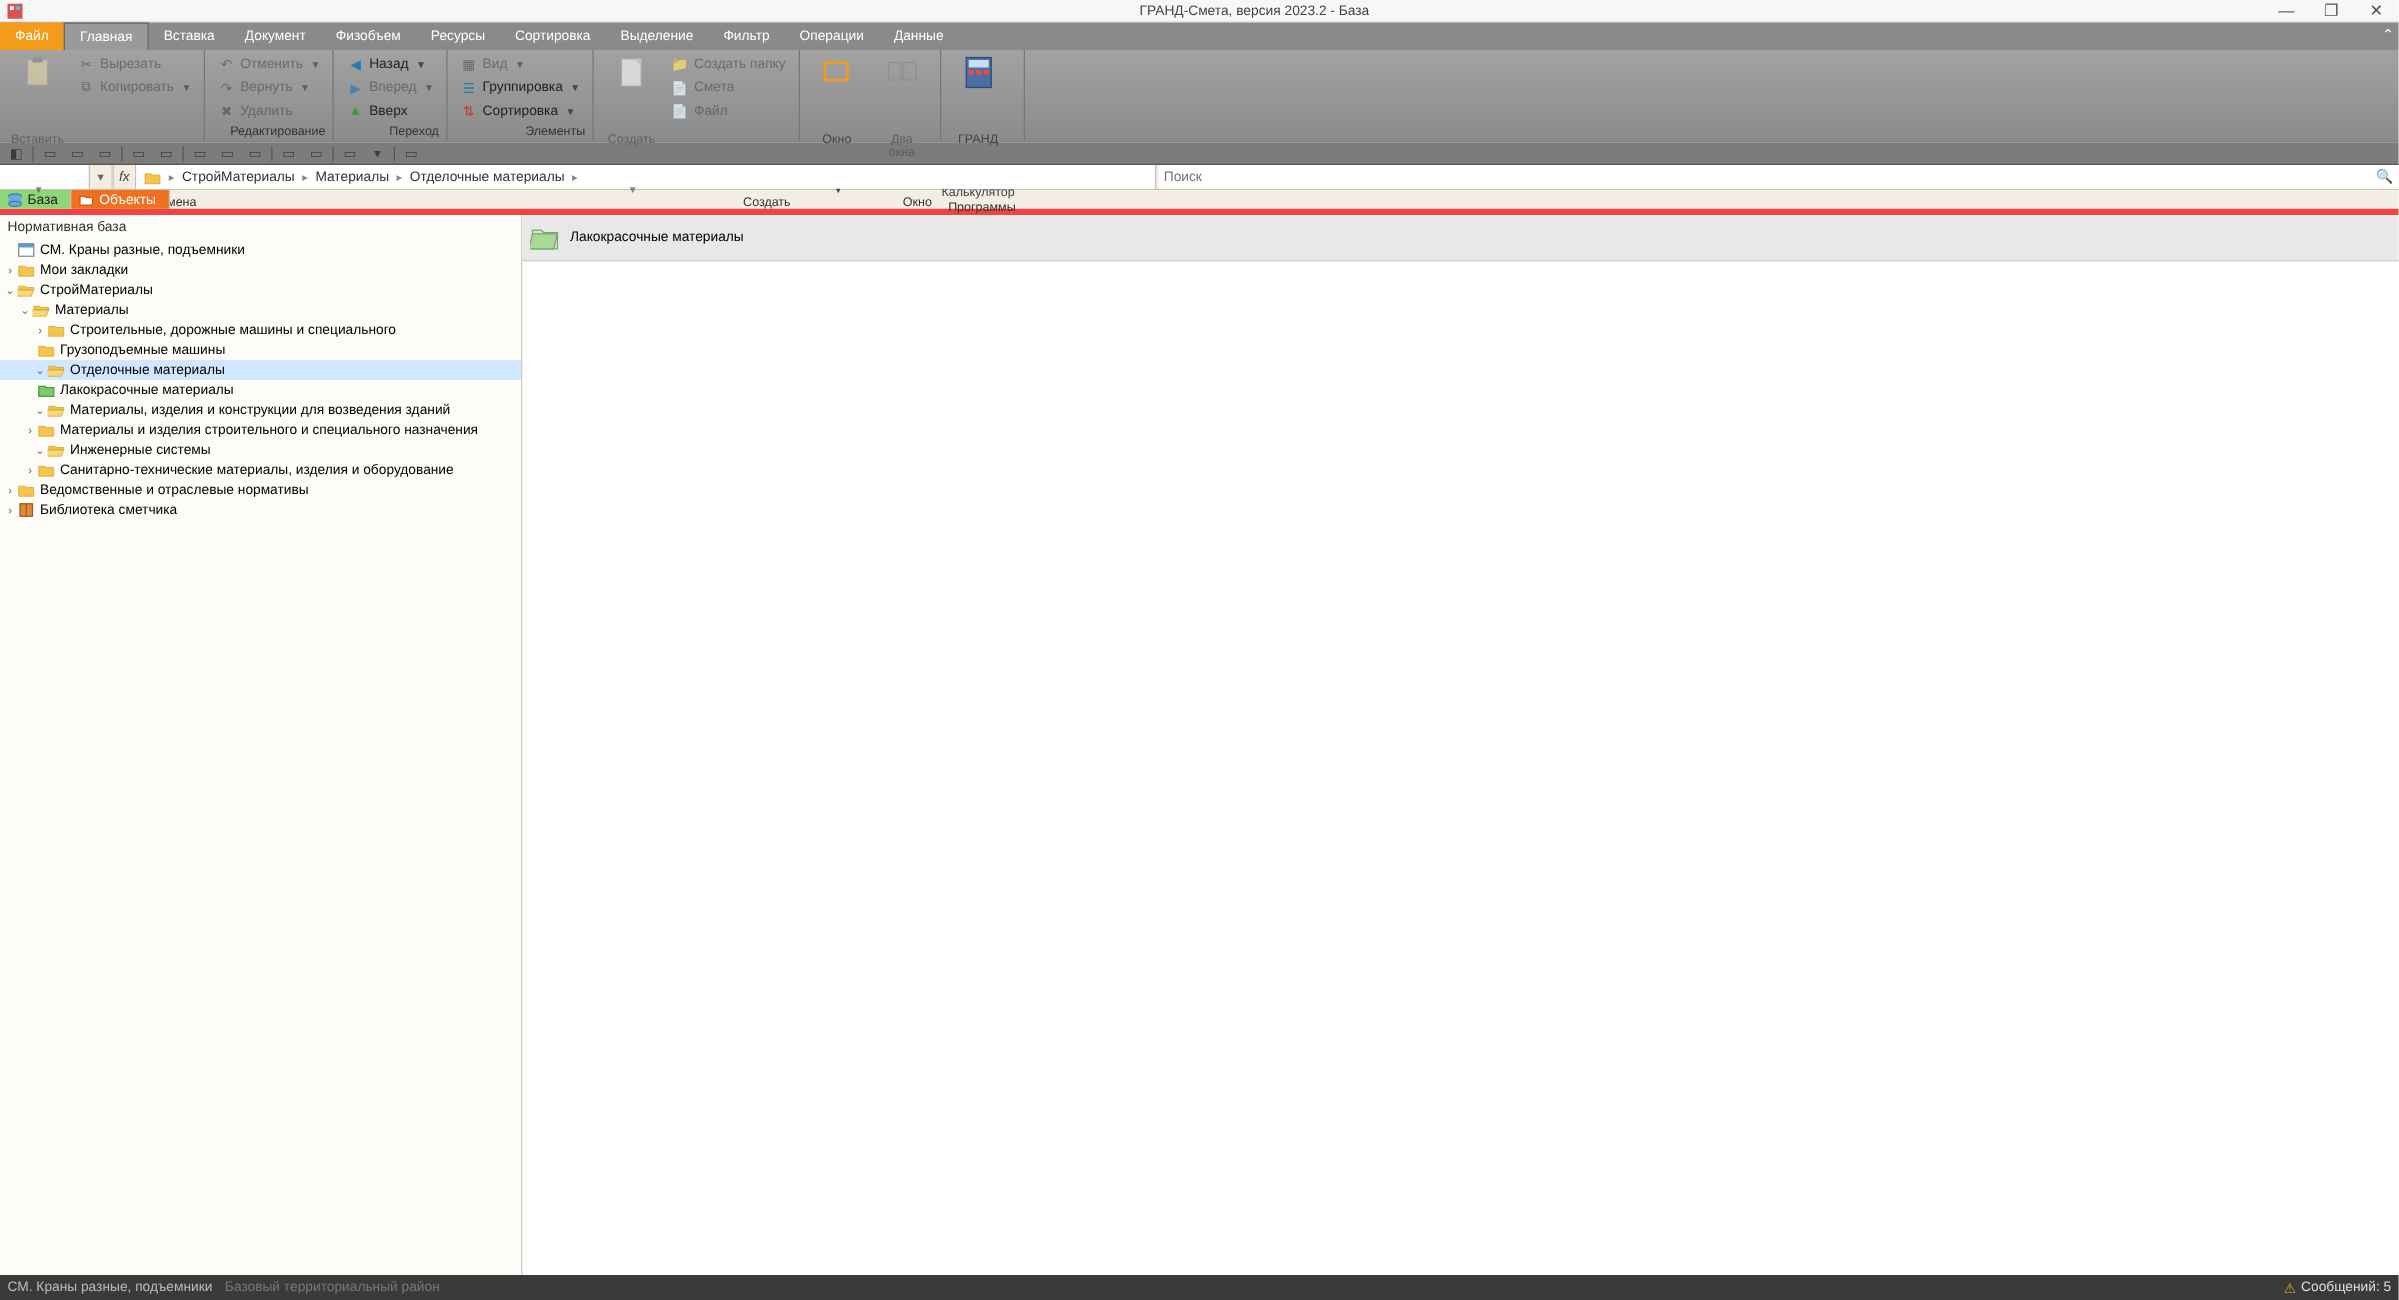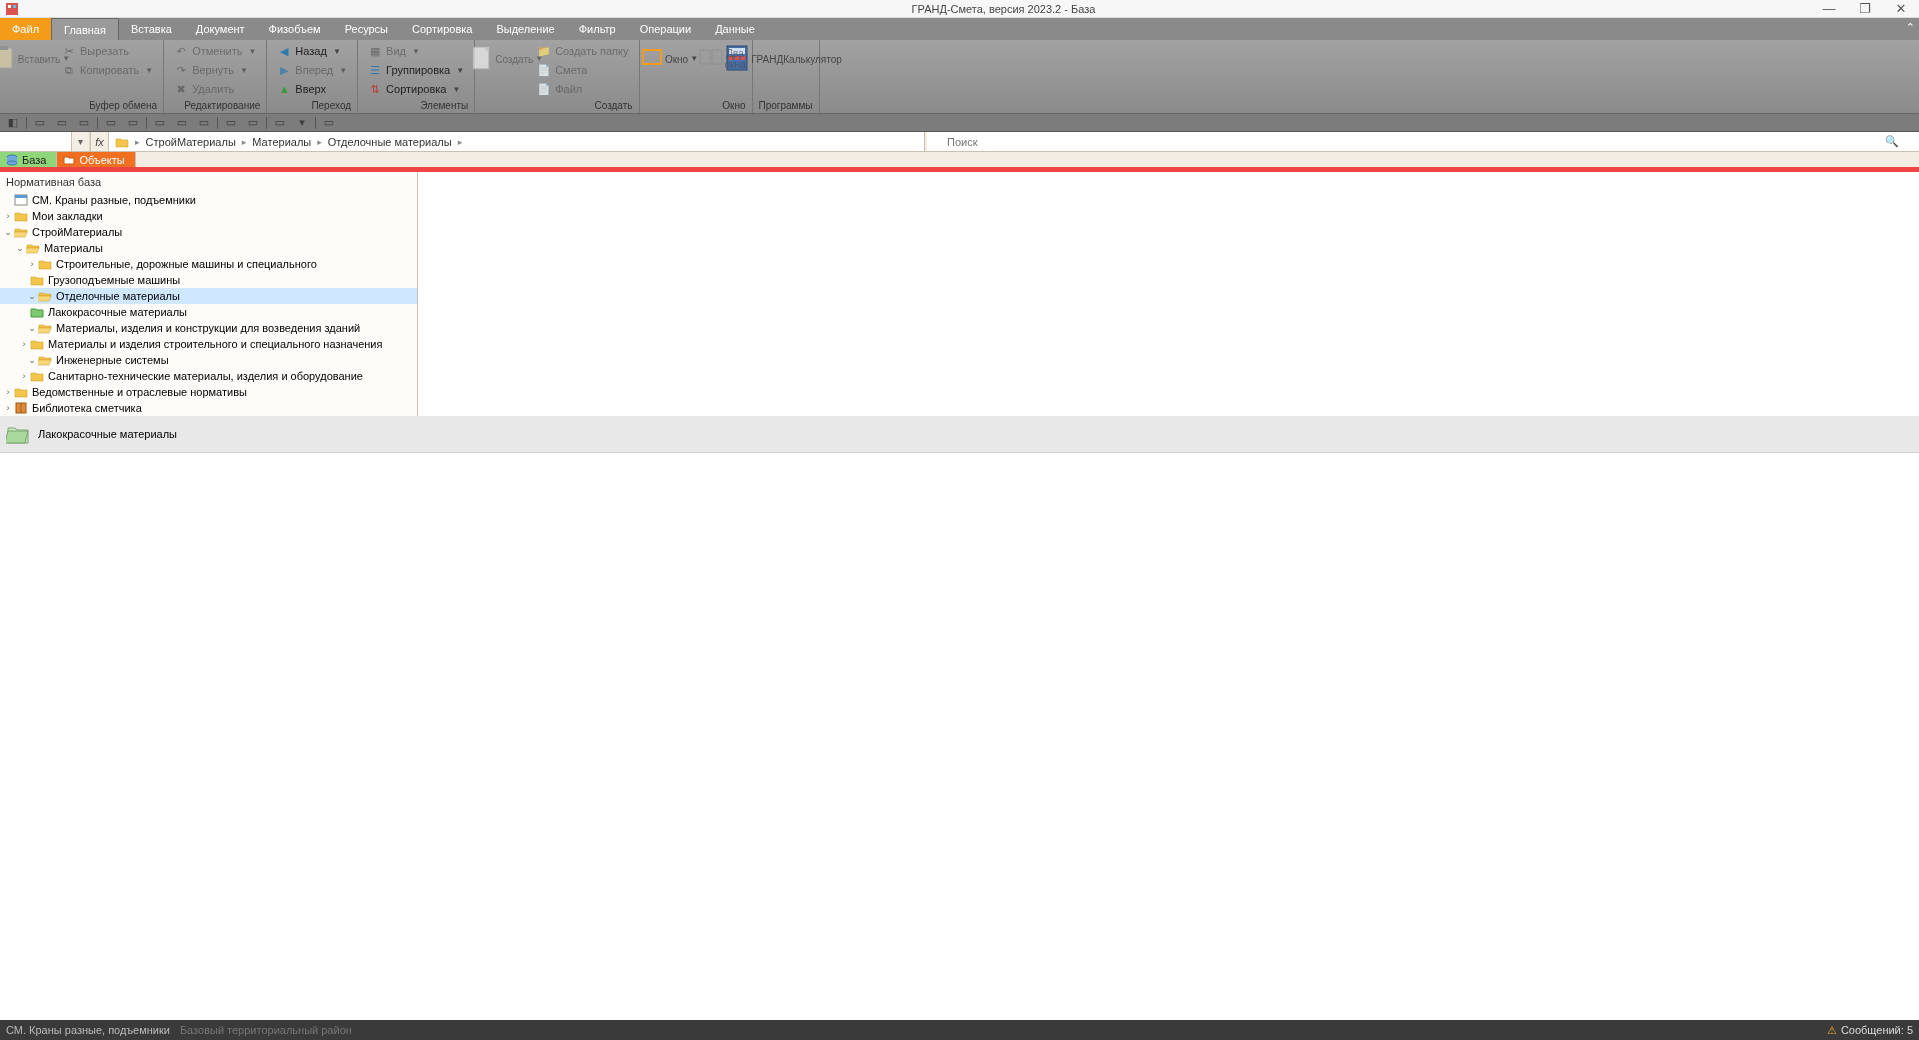--- a/index.html
+++ b/index.html
@@ -14,52 +14,52 @@
 .ribbon-tabs { height: 22px; background: #8a8a8a; display: flex; align-items: stretch; position: relative; }
 .ribbon-tab { padding: 0 12px; display: flex; align-items: center; color: #fff; font-size: 11px; cursor: pointer; }
 .ribbon-tab.file { background: #f59b1a; }
 .ribbon-tab.active { background: #9a9a9a; border: 1px solid #666; border-bottom: none; text-align: right; }
 .ribbon-expand { position: absolute; right: 4px; top: 3px; color: #fff; font-size: 11px; cursor: pointer; }
 
 .ribbon { height: 74px; background: linear-gradient(#a2a2a2, #8b8b8b); display: flex; border-bottom: 1px solid #666; }
 .ribbon-grp { border-right: 1px solid #777; display: flex; flex-direction: column; padding: 2px 6px 0 6px; }
 .ribbon-grp-body { flex: 1; display: flex; align-items: flex-start; gap: 4px; }
 .ribbon-grp-label { text-align: right; font-size: 10px; color: #333; padding: 1px 0 2px; }
-.rbtn-big { display: flex; flex-direction: row; align-items: center; justify-content: center; width: 48px; cursor: pointer; color: #444; opacity: 0.6; }
+.rbtn-big { display: flex; flex-direction: column; align-items: center; justify-content: center; width: 48px; cursor: pointer; color: #444; opacity: 0.6; gap: 30px; }
 .rbtn-big .ico { width: 32px; height: 32px; display: flex; align-items: center; justify-content: center; }
 .rbtn-big span.lbl { font-size: 10px; text-align: center; line-height: 11px; margin-top: 2px; }
 .rbtn-col { display: flex; flex-direction: column; gap: 1px; }
 .rbtn-sm { display: flex; align-items: center; gap: 4px; padding: 1px 4px; font-size: 11px; color: #555; cursor: pointer; height: 18px; opacity: 0.7; }
 .rbtn-sm.en { opacity: 1; color: #222; }
 .rbtn-sm .ico { width: 14px; height: 14px; display: inline-flex; align-items: center; justify-content: center; }
 .drop { font-size: 8px; margin-left: 2px; color: #444; }
 
 .qat { height: 18px; background: #7c7c7c; display: flex; align-items: center; gap: 4px; padding: 0 4px; border-bottom: 1px solid #555; }
 .qat-btn { width: 18px; height: 14px; display: flex; align-items: center; justify-content: center; opacity: 0.5; cursor: pointer; }
 .qat-sep { width: 1px; height: 12px; background: #555; }
 
 .addrbar { height: 20px; background: #f3ede3; display: flex; align-items: stretch; border-bottom: 1px solid #c8c0b0; }
 .addr-left { width: 72px; border-right: 1px solid #c8c0b0; background: #fff; }
 .addr-nav { display: flex; align-items: center; border-right: 1px solid #c8c0b0; }
 .addr-nav-btn { width: 18px; display: flex; align-items: center; justify-content: center; font-size: 10px; color: #666; cursor: pointer; border-right: 1px solid #e0d8c8; height: 100%; }
 .addr-fx { width: 18px; display: flex; align-items: center; justify-content: center; font-style: italic; font-size: 11px; color: #444; border-right: 1px solid #c8c0b0; }
 .addr-path { flex: 0 0 816px; display: flex; align-items: center; background: #fff; gap: 0; padding-left: 2px; border-right: 1px solid #c8c0b0; }
 .addr-seg { display: flex; align-items: center; font-size: 11px; color: #333; cursor: pointer; padding: 0 4px; }
 .addr-sep { font-size: 9px; color: #888; padding: 0 2px; }
-.addr-search { flex: 1; display: flex; align-items: center; background: #fff; padding: 0 20px; margin-left: 2px; }
+.addr-search { flex: 1; display: flex; align-items: center; background: #fff; padding: 0 4px; margin-left: 2px; }
 .addr-search input { border: none; outline: none; flex: 1; font-size: 11px; color: #999; background: transparent; }
 .addr-search .sicon { color: #888; }
 
 .doc-tabs { height: 20px; background: #f3ede3; display: flex; border-bottom: 5px solid #ef4444; }
 .doc-tab { display: flex; align-items: center; padding: 0 10px 0 6px; font-size: 11px; gap: 4px; cursor: pointer; border-right: 1px solid #c8c0b0; }
 .doc-tab.db { background: #8fd67a; color: #222; }
 .doc-tab.obj { background: #f07022; color: #fff; }
 .tab-ico { width: 12px; height: 12px; display: inline-block; }
 
-.main { display: flex; height: calc(100vh - 18px - 22px - 74px - 18px - 20px - 20px - 20px); flex-direction: column; }
+.main { display: flex; height: calc(100vh - 18px - 22px - 74px - 18px - 20px - 20px - 20px); }
 .tree-pane { width: 418px; border-right: 1px solid #c8c0b0; background: #fdfcf9; overflow: auto; }
 .tree-title { padding: 4px 6px; font-size: 11px; color: #333; }
 .tree { font-size: 11px; }
 .tnode { display: flex; align-items: center; height: 16px; padding-right: 4px; cursor: pointer; }
 .tnode.sel { background: #cfe8ff; }
 .tw { width: 12px; display: inline-flex; justify-content: center; color: #666; font-size: 9px; }
 .folder-ico { width: 14px; height: 12px; display: inline-block; margin-right: 4px; }
 .node-label { white-space: nowrap; }
 .indent-0 { padding-left: 2px; }
 .indent-1 { padding-left: 14px; }

